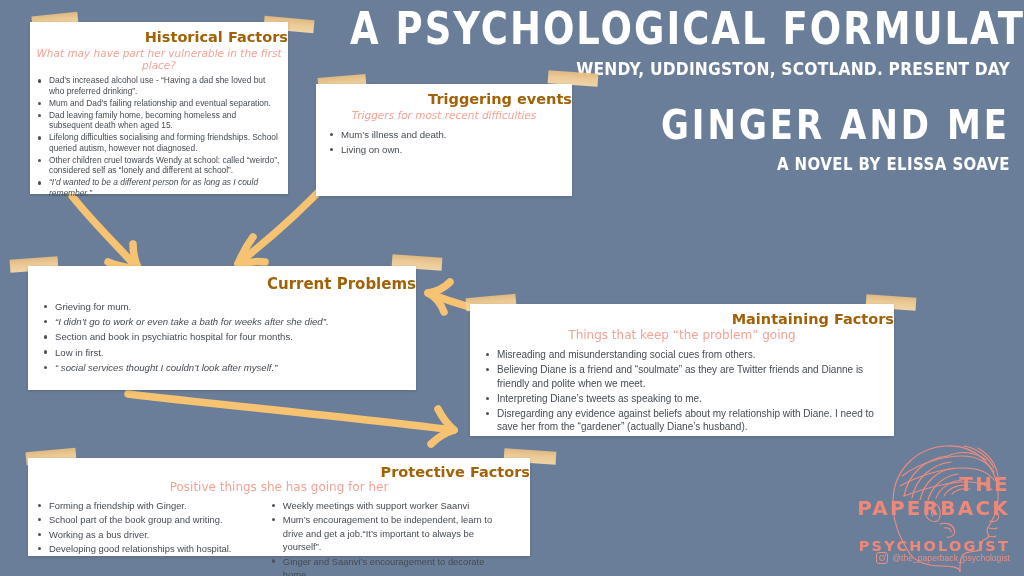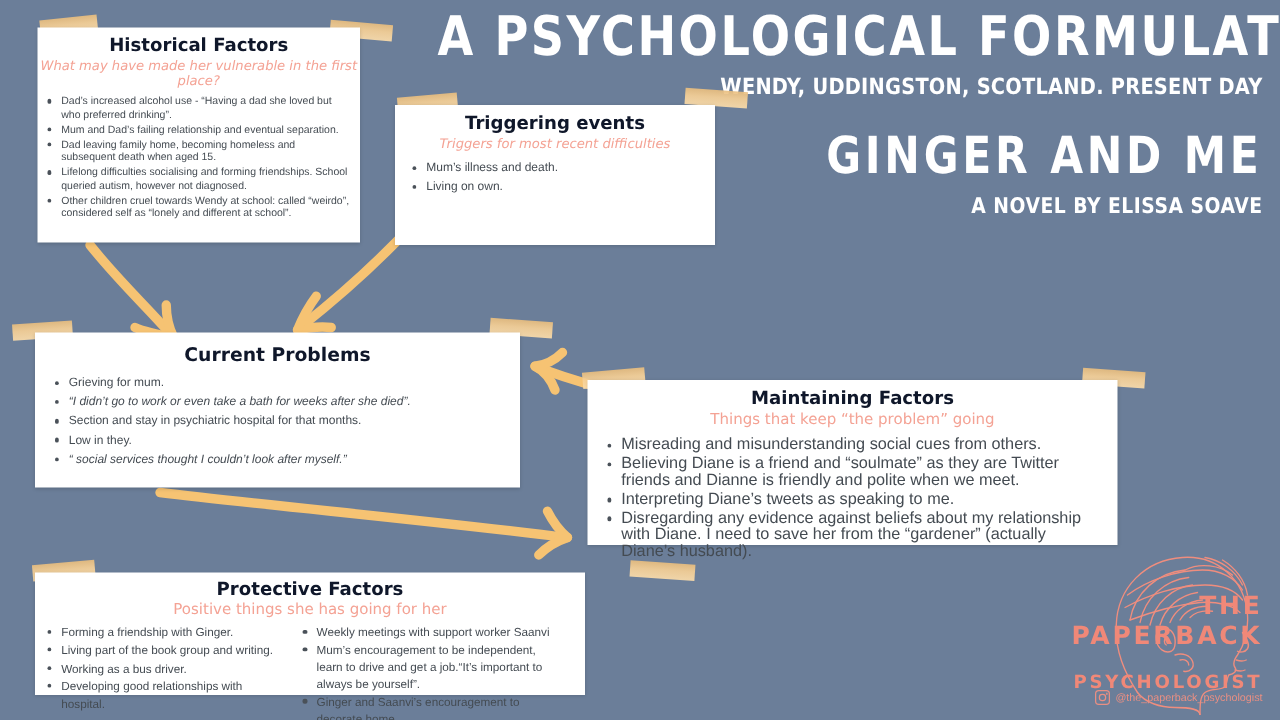--- a/index.html
+++ b/index.html
@@ -31,21 +31,21 @@
   }
   .hdr-author{
     font-family:"DejaVu Sans", sans-serif;
     font-weight:bold;font-size:15px;letter-spacing:.4px;
     margin-top:13px;white-space:nowrap;transform:scaleY(1.15);transform-origin:right top;
   }
 
   
   .card{position:absolute;background:#ffffff;box-shadow:0 1px 3px rgba(0,0,0,.16);}
   .card-h{
-    text-align:center;color:#0f172a;font-weight:bold;
+    text-align:right;color:#a16207;font-weight:bold;
     font-family:"DejaVu Sans", sans-serif;
   }
   .card-s{
     text-align:center;color:#f4a294;font-style:italic;
     font-family:"DejaVu Sans", sans-serif;
   }
   ul.bl{margin:0;padding:0;list-style:none;}
   ul.bl li{
     position:relative;padding-left:13px;color:#444b52;
     margin-bottom:1px;
@@ -71,25 +71,25 @@
 
   
   #curr{left:28px;top:266px;width:388px;height:124px;}
   #curr .card-h{font-size:15px;margin:9px 0 7px;}
   #curr ul.bl{font-size:9.6px;line-height:14.2px;padding:0 12px 0 14px;}
 
   
   #maint{left:470px;top:304px;width:424px;height:132px;}
   #maint .card-h{font-size:14.5px;margin:7px 0 0;}
   #maint .card-s{font-size:12px;margin:1px 0 6px;font-style:normal;}
-  #maint ul.bl{font-size:13px;line-height:13.6px;padding:0 14px 0 14px;}
+  #maint ul.bl{font-size:10px;line-height:13.6px;padding:0 14px 0 14px;}
   #maint ul.bl li{margin-bottom:1.5px;}
 
   
-  #prot{left:28px;top:458px;width:440px;height:98px;}
+  #prot{left:28px;top:458px;width:502px;height:98px;}
   #prot .card-h{font-size:14.5px;margin:6px 0 0;}
   #prot .card-s{font-size:12px;margin:0 0 5px;font-style:normal;}
   .prot-cols{display:flex;gap:16px;padding:0 22px 0 8px;}
   .prot-cols ul.bl{font-size:9.4px;line-height:13.4px;}
   .prot-cols .c1{width:236px;}
   .prot-cols .c2{width:258px;}
 
   
   .tape{position:absolute;background:#f5c87f;opacity:.92;}
   .tape.l{background:linear-gradient(180deg,#e8bd7e 0%,#f6d096 45%,#fbdcaa 100%);}
@@ -153,27 +153,28 @@
     <div class="hdr-title">A PSYCHOLOGICAL FORMULATION</div>
     <div class="hdr-sub">WENDY, UDDINGSTON, SCOTLAND. PRESENT DAY</div>
     <div class="hdr-book">GINGER AND ME</div>
     <div class="hdr-author">A NOVEL BY ELISSA SOAVE</div>
   </div>
 
   <div class="tape l" style="left:32px;top:14px;width:46px;height:13px;transform:rotate(-6deg);"></div>
   <div class="tape l" style="left:264px;top:18px;width:50px;height:13px;transform:rotate(5deg);"></div>
   <div class="card" id="hist">
     <div class="card-h">Historical Factors</div>
-    <div class="card-s">What may have made her vulnerable in the first place?</div>
+    <div class="card-s">What may have part her vulnerable in the first place?</div>
     <ul class="bl">
       <li>Dad’s increased alcohol use - “Having a dad she loved but who preferred drinking”.</li>
       <li>Mum and Dad’s failing relationship and eventual separation.</li>
       <li>Dad leaving family home, becoming homeless and subsequent death when aged 15.</li>
       <li>Lifelong difficulties socialising and forming friendships.  School queried autism, however not diagnosed.</li>
       <li>Other children cruel towards Wendy at school: called “weirdo”, considered self as “lonely and different at school”.</li>
+      <li class="it">“I’d wanted to be a different person for as long as I could remember.”</li>
     </ul>
   </div>
 
   <div class="tape l" style="left:318px;top:76px;width:48px;height:13px;transform:rotate(-5deg);"></div>
   <div class="tape l" style="left:548px;top:72px;width:50px;height:13px;transform:rotate(4deg);"></div>
   <div class="card" id="trig">
     <div class="card-h">Triggering events</div>
     <div class="card-s">Triggers for most recent difficulties</div>
     <ul class="bl">
       <li>Mum’s illness and death.</li>
@@ -181,22 +182,22 @@
     </ul>
   </div>
 
   <div class="tape l" style="left:10px;top:258px;width:48px;height:13px;transform:rotate(-4deg);"></div>
   <div class="tape l" style="left:392px;top:256px;width:50px;height:13px;transform:rotate(4deg);"></div>
   <div class="card" id="curr">
     <div class="card-h">Current Problems</div>
     <ul class="bl">
       <li>Grieving for mum.</li>
       <li class="it">“I didn’t go to work or even take a bath for weeks after she died”.</li>
-      <li>Section and stay in psychiatric hospital for that months.</li>
-      <li>Low in they.</li>
+      <li>Section and book in psychiatric hospital for four months.</li>
+      <li>Low in first.</li>
       <li class="it">“ social services thought I couldn’t look after myself.”</li>
     </ul>
   </div>
 
   <div class="tape l" style="left:466px;top:296px;width:50px;height:13px;transform:rotate(-5deg);"></div>
   <div class="tape l" style="left:866px;top:296px;width:50px;height:13px;transform:rotate(4deg);"></div>
   <div class="card" id="maint">
     <div class="card-h">Maintaining Factors</div>
     <div class="card-s">Things that keep “the problem” going</div>
     <ul class="bl">
@@ -208,21 +209,21 @@
   </div>
 
   <div class="tape l" style="left:26px;top:450px;width:50px;height:13px;transform:rotate(-5deg);"></div>
   <div class="tape l" style="left:504px;top:450px;width:52px;height:13px;transform:rotate(4deg);"></div>
   <div class="card" id="prot">
     <div class="card-h">Protective Factors</div>
     <div class="card-s">Positive things she has going for her</div>
     <div class="prot-cols">
       <ul class="bl c1">
         <li>Forming a friendship with Ginger.</li>
-        <li>Living part of the book group and writing.</li>
+        <li>School part of the book group and writing.</li>
         <li>Working as a bus driver.</li>
         <li>Developing good relationships with hospital.</li>
       </ul>
       <ul class="bl c2">
         <li>Weekly meetings with support worker Saanvi</li>
         <li>Mum’s encouragement to be independent, learn to drive and get a job.“It’s important to always be yourself”.</li>
         <li>Ginger and Saanvi’s encouragement to decorate home.</li>
       </ul>
     </div>
   </div>

